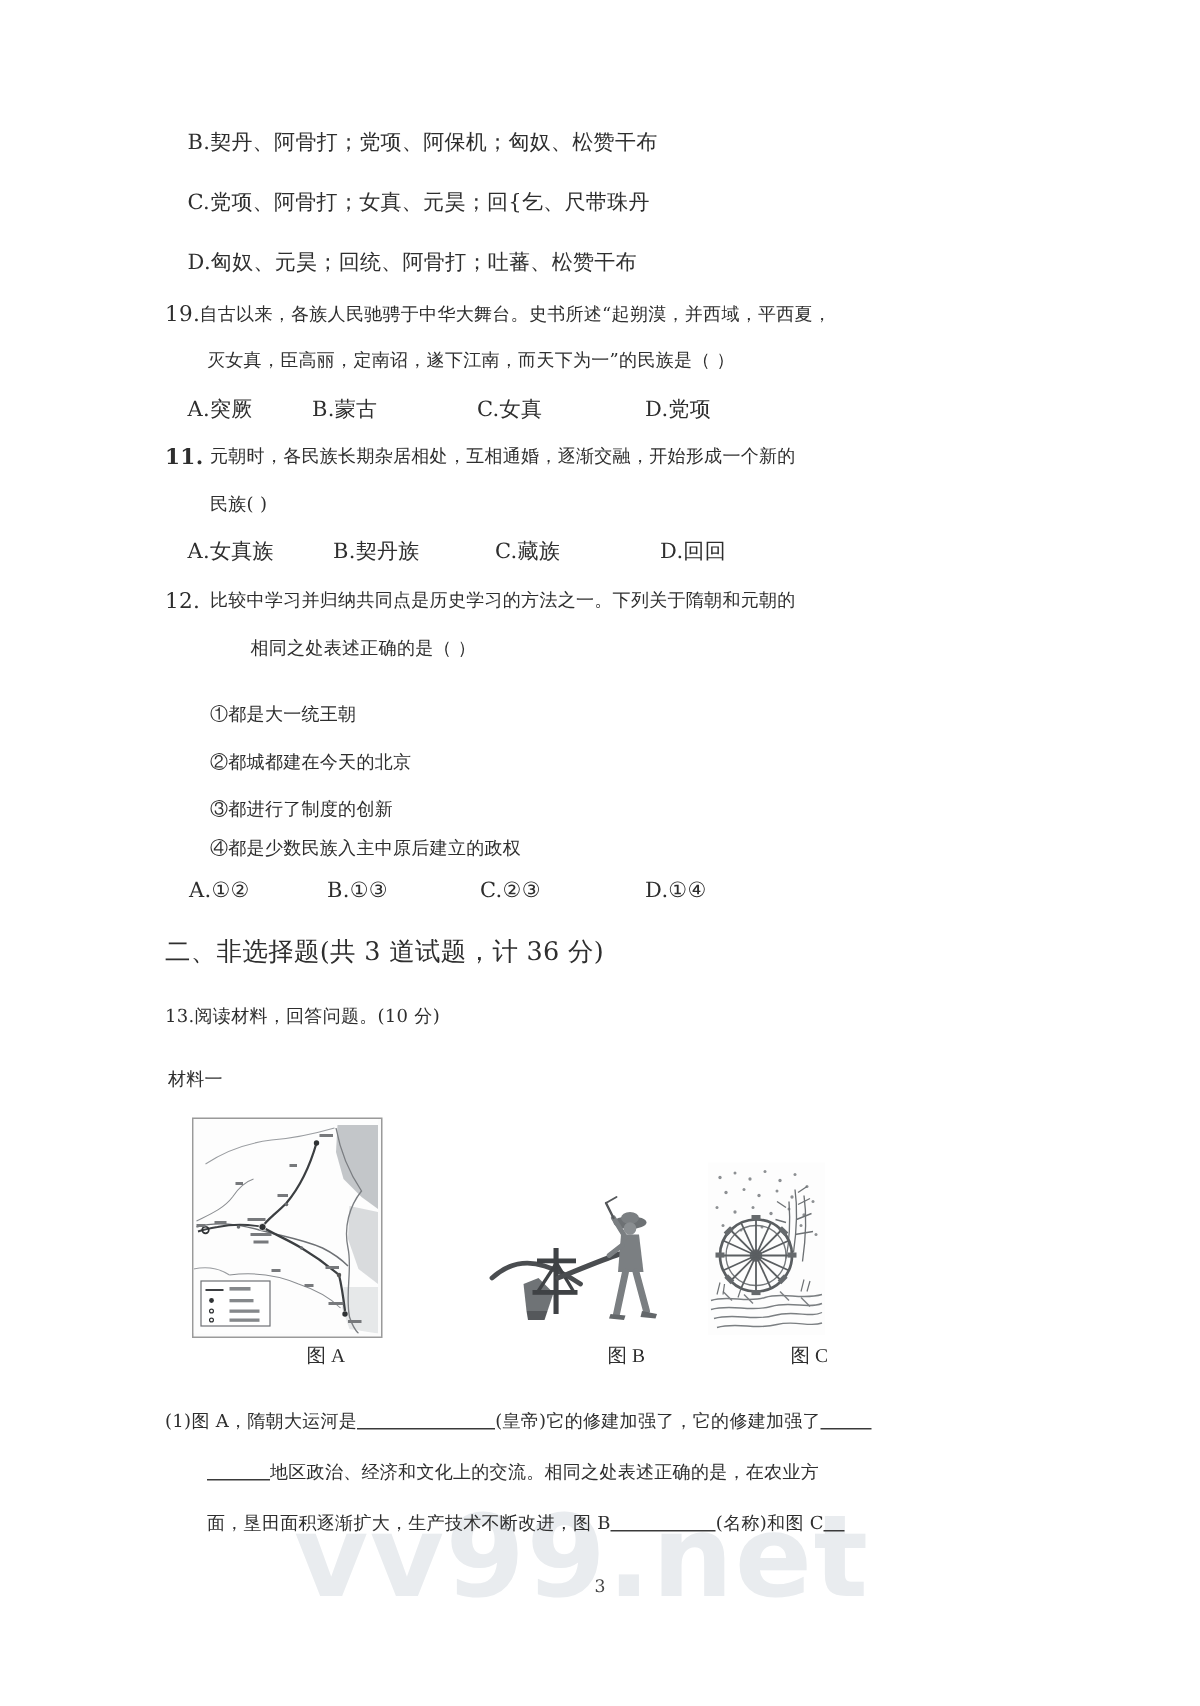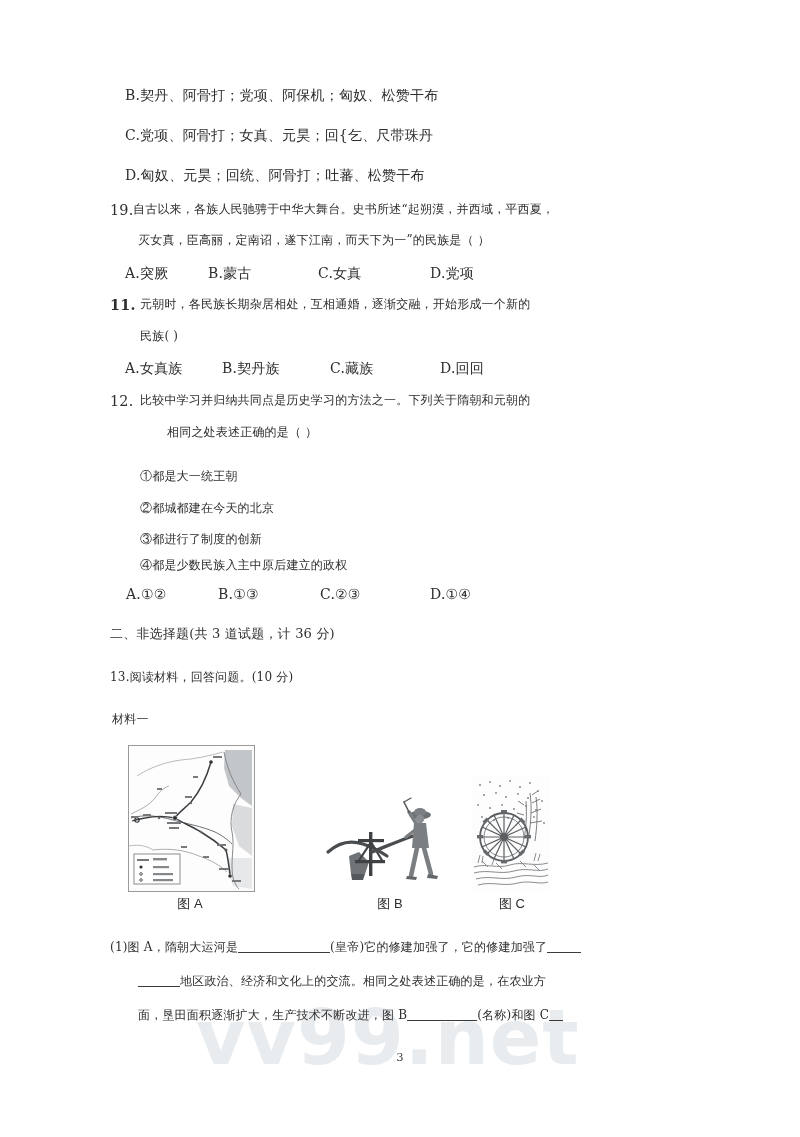--- a/index.html
+++ b/index.html
@@ -53,21 +53,21 @@
     color: #2e2e2e;
     white-space: nowrap;
     position: absolute;
     letter-spacing: 0.2px;
   }
 
   .opt-line { font-size: 14px; }
 
   .qnum-line { font-size: 14.4px; }
 
-  .sec-head { font-size: 13px; }
+  .sec-head { font-size: 17px; }
 
   
   .blank {
     text-decoration: none;
     border-bottom: 1.1px solid #3a3a3a;
     display: inline-block;
     vertical-align: -2px;
   }
 
   
@@ -80,22 +80,22 @@
   }
 
   .fig {
     position: absolute;
   }
 
   .fig-caption {
     position: absolute;
     font-size: 13px;
     color: #2e2e2e;
-    text-align: center;
-    font-family: Liberation Sans, sans-serif;
+    text-align: right;
+    font-family: Liberation Serif, serif;
   }
 
   
   .figA {
     left: 128px;
     top: 0px;
     width: 125px;
     height: 145px;
     border: 1px solid #9a9a9a;
     background: #fbfbfb;

